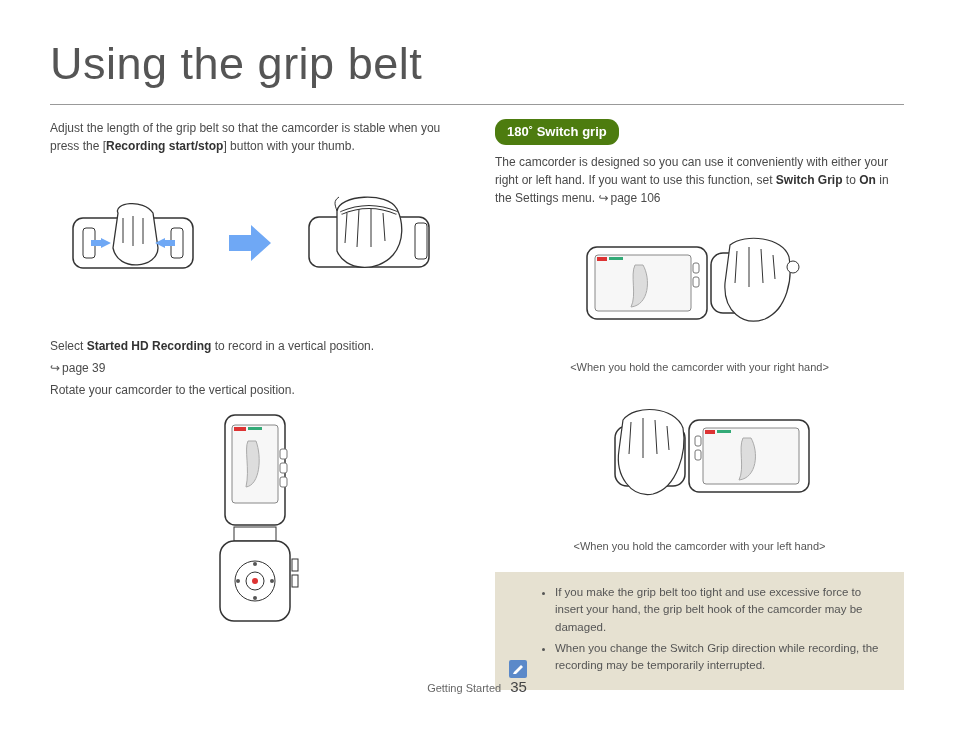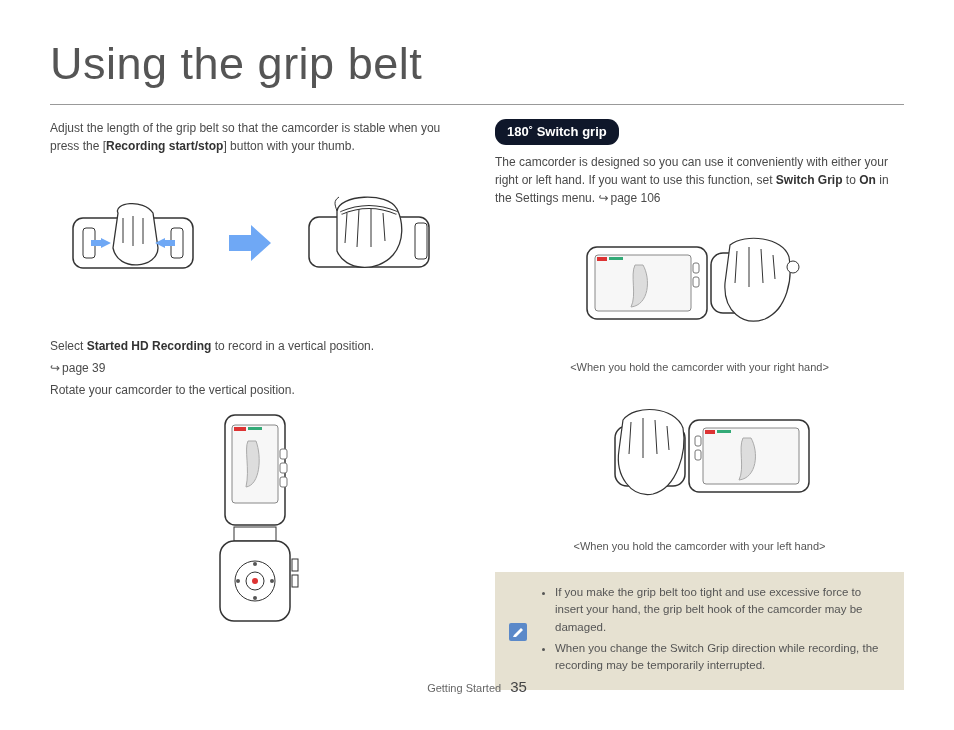--- a/index.html
+++ b/index.html
@@ -48,21 +48,21 @@
   .illus-box, .illus-box-v, .illus-box-r {
     display:flex;align-items:center;justify-content:center;
   }
   .illus-box svg, .illus-box-v svg, .illus-box-r svg { display:block; }
   .arrow {
     display: inline-block;
   }
   .arrow svg { display:block; }
   .pill {
     display: inline-block;
-    background: #0f172a;
+    background: #4d7c0f;
     color: #ffffff;
     font-size: 13px;
     font-weight: bold;
     padding: 3px 12px 4px 12px;
     border-radius: 11px;
     margin-bottom: 8px;
   }
   .body-text { margin-bottom: 4px; }
   .seealso::before { content: "↪"; margin-right: 2px; color:#555; }
   .illus-vert {
@@ -74,21 +74,21 @@
     color:#555;
     margin-top:6px;
   }
   .illus-right {
     display:flex;flex-direction:column;align-items:center;
     margin: 16px 0 10px 0;
   }
   .notebox {
     background: #e6e1d1;
     display:flex;
-    align-items:center;
+    align-items:flex-end;
     gap:12px;
     padding:12px 14px;
     margin-top:18px;
     font-size:11.5px;
     color:#555;
   }
   .note-icon {
     width:18px;height:18px;flex:0 0 18px;
     background:#5b89c9;
     border-radius:2px;

